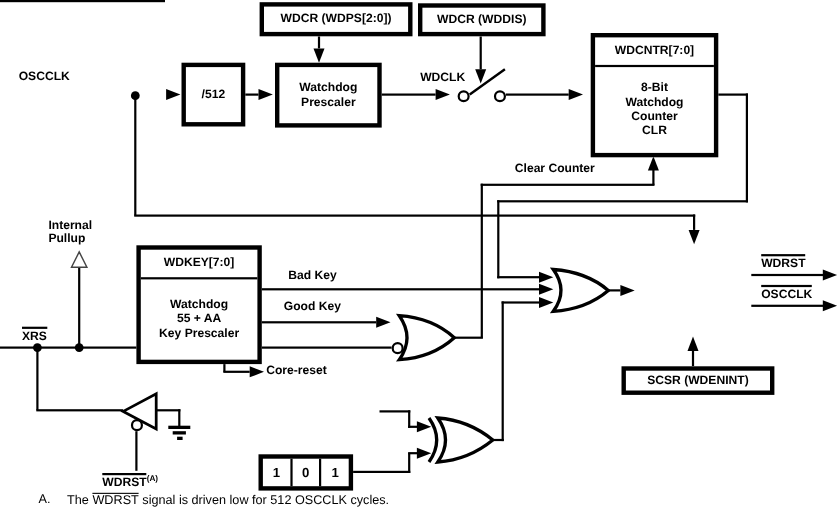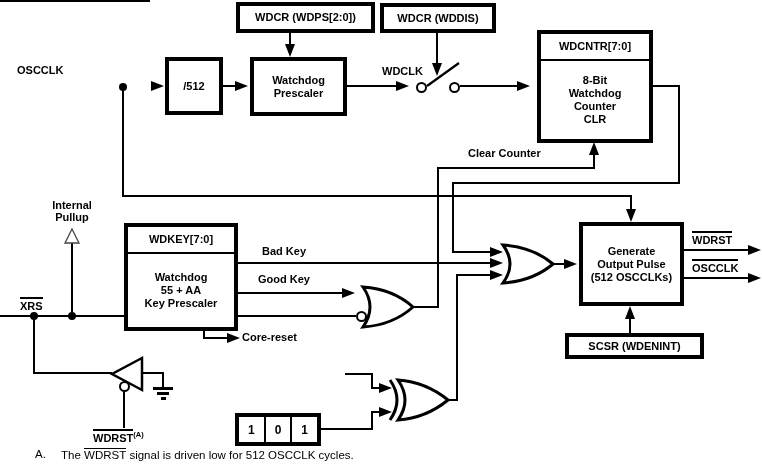--- a/index.html
+++ b/index.html
@@ -11,21 +11,21 @@
   .ar-d{position:absolute;width:0;height:0;border-left:5px solid transparent;border-right:5px solid transparent;border-top:13px solid #000;}
   .ar-u{position:absolute;width:0;height:0;border-left:5px solid transparent;border-right:5px solid transparent;border-bottom:13px solid #000;}
   .dot{position:absolute;width:8px;height:8px;background:#000;border-radius:50%;}
   .circ{position:absolute;width:11px;height:11px;border:2px solid #000;border-radius:50%;background:#fff;box-sizing:border-box;}
   .blk{position:absolute;border:4px solid #000;background:#fff;box-sizing:border-box;
        display:flex;flex-direction:column;align-items:center;justify-content:center;
        font-weight:bold;font-size:11px;line-height:13px;text-align:center;}
   .blk .title{width:100%;display:flex;align-items:center;justify-content:center;border-bottom:2px solid #000;}
   .blk .body{flex:1;display:flex;flex-direction:column;align-items:center;justify-content:center;width:100%;}
   .lbl{position:absolute;font-weight:bold;font-size:11px;line-height:12px;white-space:nowrap;}
-  .lblc{text-align:center;white-space:normal;}
+  .lblc{text-align:left;white-space:normal;}
   .ovl{display:inline-block;border-top:2px solid #000;padding-top:1px;}
   .ovl-thin{display:inline-block;border-top:1.5px solid #000;padding-top:0;}
   .cells{position:absolute;border:4px solid #000;background:#fff;box-sizing:border-box;display:flex;}
   .cells .cell{flex:1;display:flex;align-items:center;justify-content:center;font-weight:bold;font-size:12px;}
   .cells .cell + .cell{border-left:2px solid #000;}
   .foot{position:absolute;font-size:11.5px;font-weight:normal;white-space:nowrap;}
   svg{position:absolute;overflow:visible;}
   sup{font-size:7.5px;font-weight:bold;}
 </style>
 </head>
@@ -166,25 +166,20 @@
     </div>
   </div>
   <div class="blk" style="left:124px;top:223px;width:114px;height:108px">
     <div class="title" style="height:25px">WDKEY[7:0]</div>
     <div class="body">
       <span>Watchdog</span>
       <span>55 + AA</span>
       <span>Key Prescaler</span>
     </div>
   </div>
-  <div class="blk" style="left:579px;top:222px;width:105px;height:84px">
-    <span>Generate</span>
-    <span>Output Pulse</span>
-    <span>(512 OSCCLKs)</span>
-  </div>
   <div class="blk" style="left:565px;top:333px;width:139px;height:26px">
     <span>SCSR (WDENINT)</span>
   </div>
   <div class="cells" style="left:235px;top:413px;width:86px;height:33px">
     <div class="cell">1</div>
     <div class="cell">0</div>
     <div class="cell">1</div>
   </div>
 
   <div class="lbl" style="left:17px;top:64px">OSCCLK</div>

